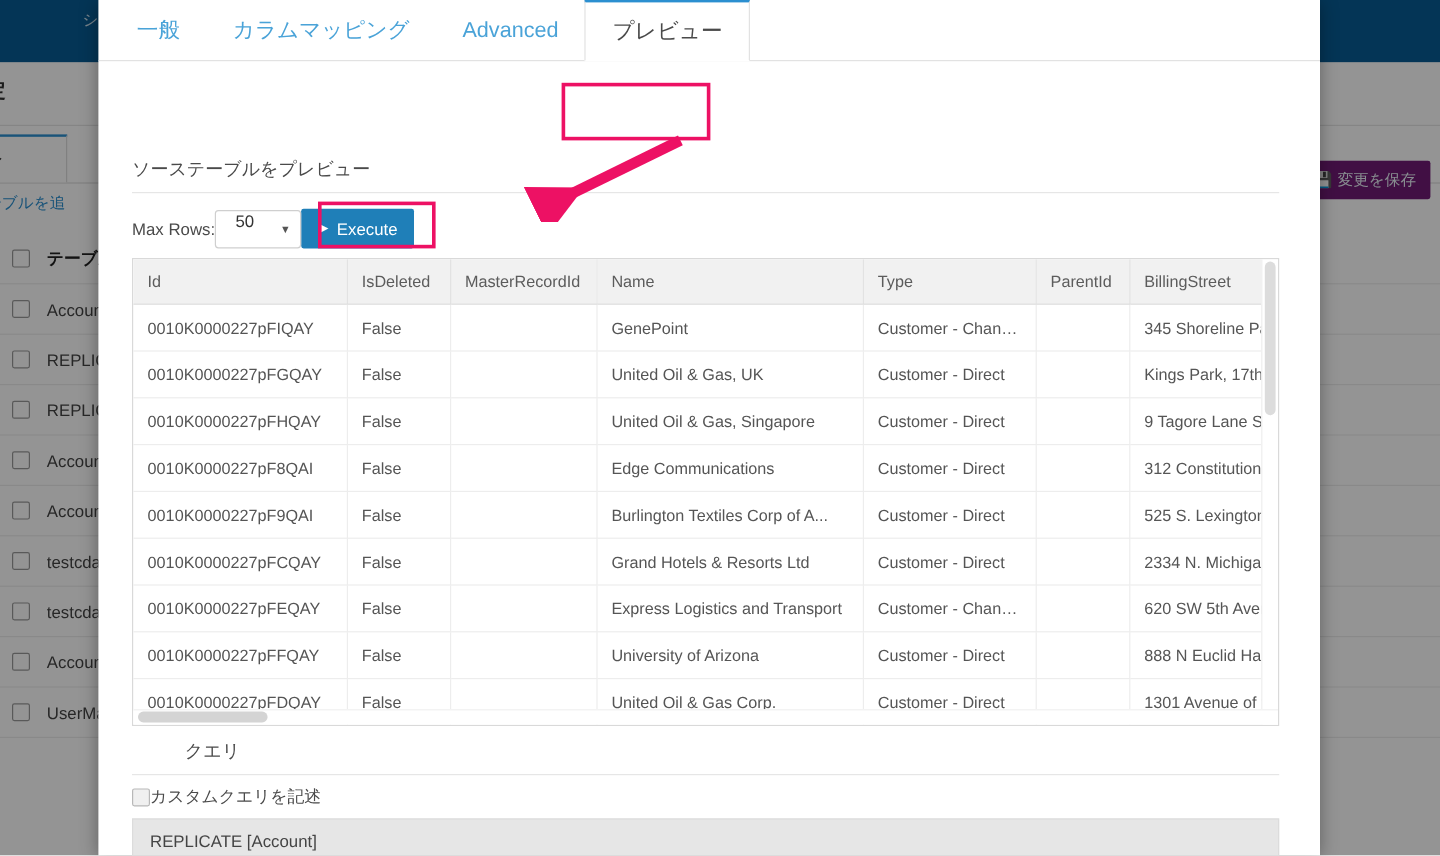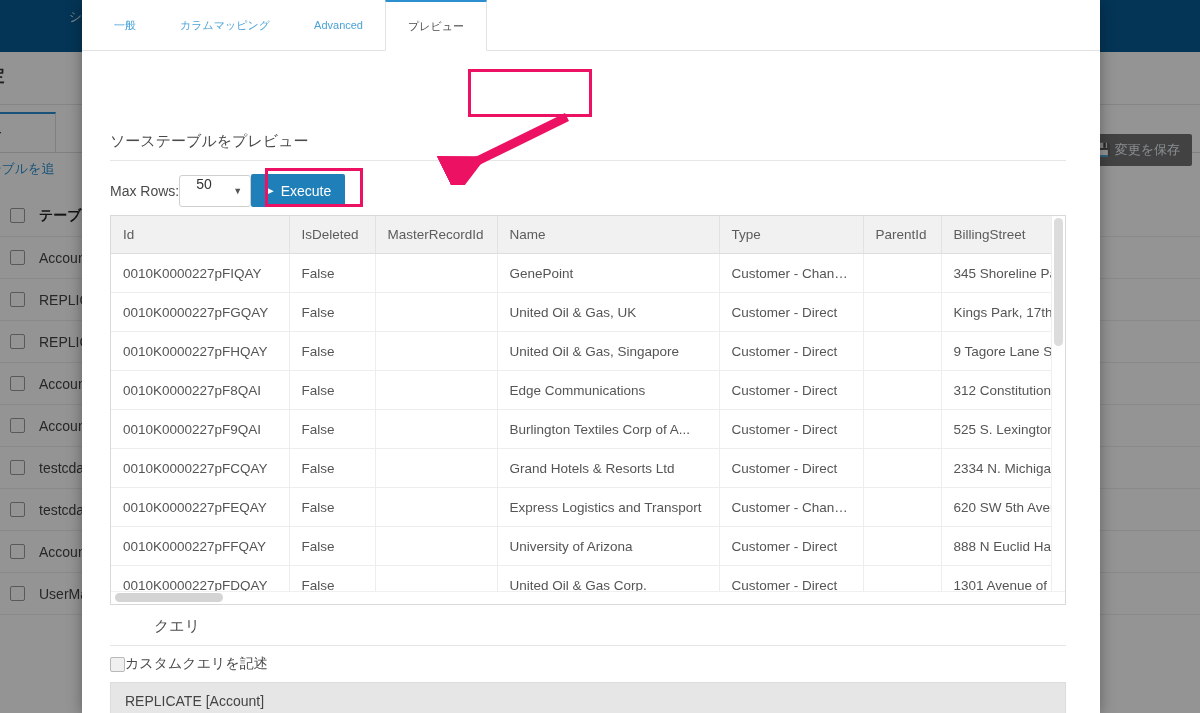--- a/index.html
+++ b/index.html
@@ -82,21 +82,21 @@
     position: absolute;
     left: -36px; top: 160px;
     font-size: 13px;
     color: #2b8fd0;
     white-space: nowrap;
   }
   .bg-savebtn {
     position: absolute;
     right: 8px; top: 134px;
     height: 32px;
-    background: #737373;
+    background: #701a75;
     color: #e8f1f7;
     font-size: 13px;
     padding: 7px 12px;
     box-sizing: border-box;
     white-space: nowrap;
     border-radius: 2px;
   }
   .bg-list {
     position: absolute;
     left: 0; top: 195px;
@@ -180,21 +180,21 @@
     display: flex;
     align-items: stretch;
     height: 50px;
   }
   .tab {
     position: relative;
     display: flex;
     align-items: center;
     justify-content: center;
     padding: 0 22px;
-    font-size: 11px;
+    font-size: 18px;
     color: #4aa3d8;
     cursor: pointer;
     white-space: nowrap;
     box-sizing: border-box;
   }
   .tab.active {
     color: #4a4a4a;
     background: #ffffff;
     border: 1px solid #e2e2e2;
     border-bottom: 1px solid #ffffff;

